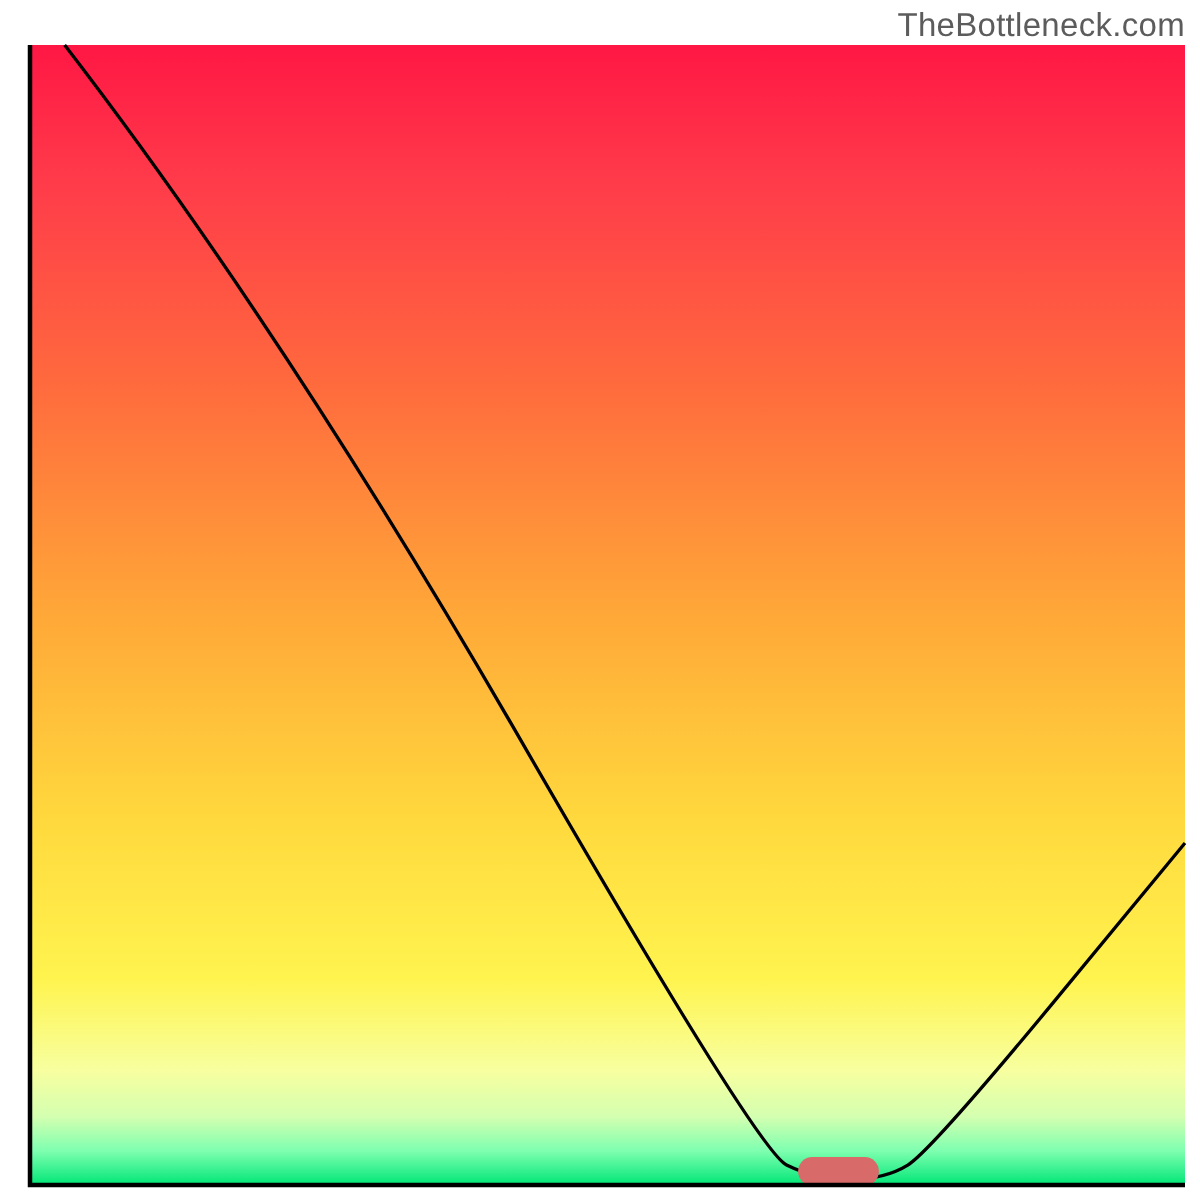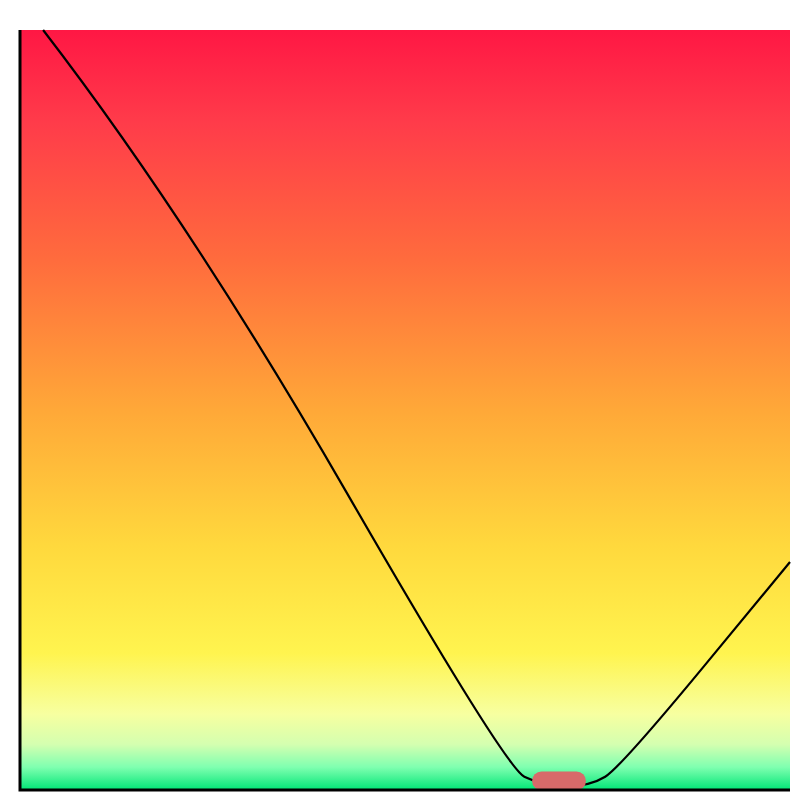--- a/index.html
+++ b/index.html
@@ -25,20 +25,21 @@
     letter-spacing: 0.2px;
   }
   svg {
     display: block;
   }
 </style>
 </head>
 <body>
 <div class="container">
 
+<div class="watermark">TheBottleneck.com</div>
 
 <svg id="chart-svg" width="800" height="800">
   <defs>
     <linearGradient id="bg-grad" x1="0" y1="0" x2="0" y2="1">
           <stop offset="0%" stop-color="#ff1744"></stop>
           <stop offset="12%" stop-color="#ff3b4a"></stop>
           <stop offset="30%" stop-color="#ff6b3d"></stop>
           <stop offset="50%" stop-color="#ffa838"></stop>
           <stop offset="68%" stop-color="#ffd93d"></stop>
           <stop offset="82%" stop-color="#fff44f"></stop>

